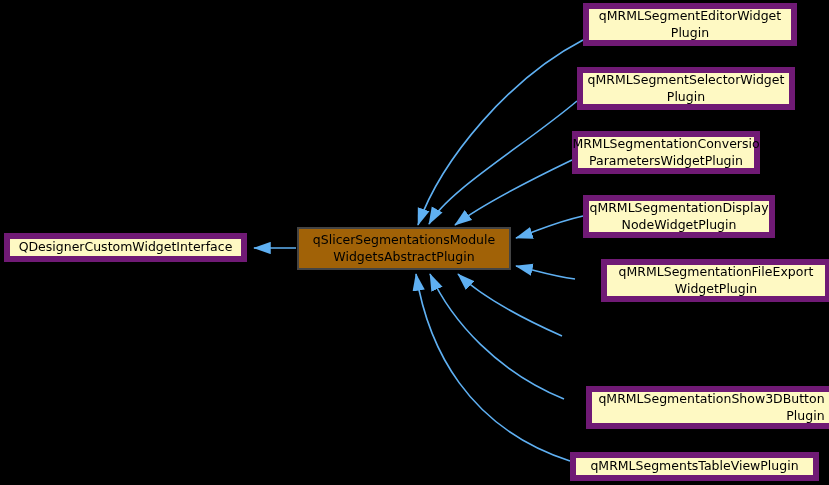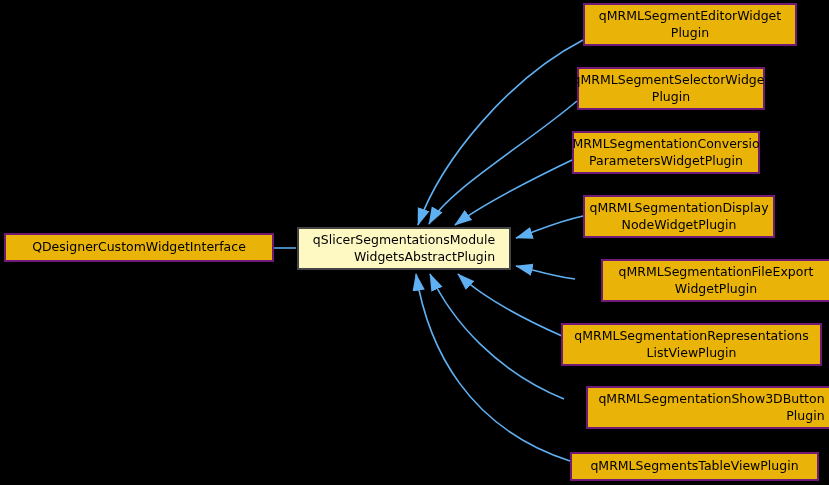--- a/index.html
+++ b/index.html
@@ -18,37 +18,36 @@
   #edges {
     position: absolute;
     left: 0;
     top: 0;
     width: 829px;
     height: 485px;
   }
   .node {
     position: absolute;
     box-sizing: border-box;
-    background: #eab308;
-    border: 2px solid #701a75;
+    background: #fef9c3;
+    border: 6px solid #701a75;
     color: #000000;
     display: flex;
     align-items: center;
     justify-content: center;
     text-align: center;
     font-size: 12.5px;
     line-height: 1.3;
     white-space: pre-line;
     cursor: pointer;
   }
   .node.focus {
-    background: #fef9c3;
+    background: #a16207;
     border: 2px solid #444444;
     cursor: default;
-    text-align: right;
   }
   .edge {
     stroke: #5fb0f2;
     stroke-width: 1.6;
     fill: none;
   }
 </style>
 </head>
 <body>
 
@@ -68,41 +67,39 @@
     <path class="edge" d="M 572,160 C 520,185 475,210 455,225" marker-end="url(#arrow)"></path>
 
     <path class="edge" d="M 583,216 C 552,223 538,231 516,238" marker-end="url(#arrow)"></path>
     <path class="edge" d="M 575,279 C 551,276 538,271 516,266" marker-end="url(#arrow)"></path>
 
     <path class="edge" d="M 562,336 C 517,316 480,295 458,274" marker-end="url(#arrow)"></path>
     <path class="edge" d="M 564,399 C 498,372 452,322 430,274" marker-end="url(#arrow)"></path>
     <path class="edge" d="M 570,461 C 468,428 428,348 416,274" marker-end="url(#arrow)"></path>
   </svg>
 
-  <div class="node" style="left:4px; top:233px; width:270px; height:29px;">QDesignerCustomWidgetInterface</div>
+  <div class="node" style="left:4px; top:233px; width:243px; height:29px;">QDesignerCustomWidgetInterface</div>
 
   <div class="node focus" style="left:297px; top:227px; width:214px; height:43px;">qSlicerSegmentationsModule
 WidgetsAbstractPlugin</div>
 
   <div class="node" style="left:583px; top:3px; width:214px; height:43px;">qMRMLSegmentEditorWidget
 Plugin</div>
 
-  <div class="node" style="left:577px; top:67px; width:188px; height:43px;">qMRMLSegmentSelectorWidget
+  <div class="node" style="left:577px; top:67px; width:218px; height:43px;">qMRMLSegmentSelectorWidget
 Plugin</div>
 
   <div class="node" style="left:572px; top:131px; width:188px; height:43px;">qMRMLSegmentationConversion
 ParametersWidgetPlugin</div>
 
   <div class="node" style="left:583px; top:195px; width:192px; height:43px;">qMRMLSegmentationDisplay
 NodeWidgetPlugin</div>
 
   <div class="node" style="left:601px; top:259px; width:230px; height:43px;">qMRMLSegmentationFileExport
 WidgetPlugin</div>
 
-  <div class="node" style="left:561px; top:323px; width:261px; height:43px;">qMRMLSegmentationRepresentations
-ListViewPlugin</div>
 
   <div class="node" style="left:586px; top:386px; width:251px; height:43px;text-align:right;">qMRMLSegmentationShow3DButton
 Plugin</div>
 
   <div class="node" style="left:570px; top:452px; width:249px; height:29px;">qMRMLSegmentsTableViewPlugin</div>
 
 </div>
 
 </body></html>

